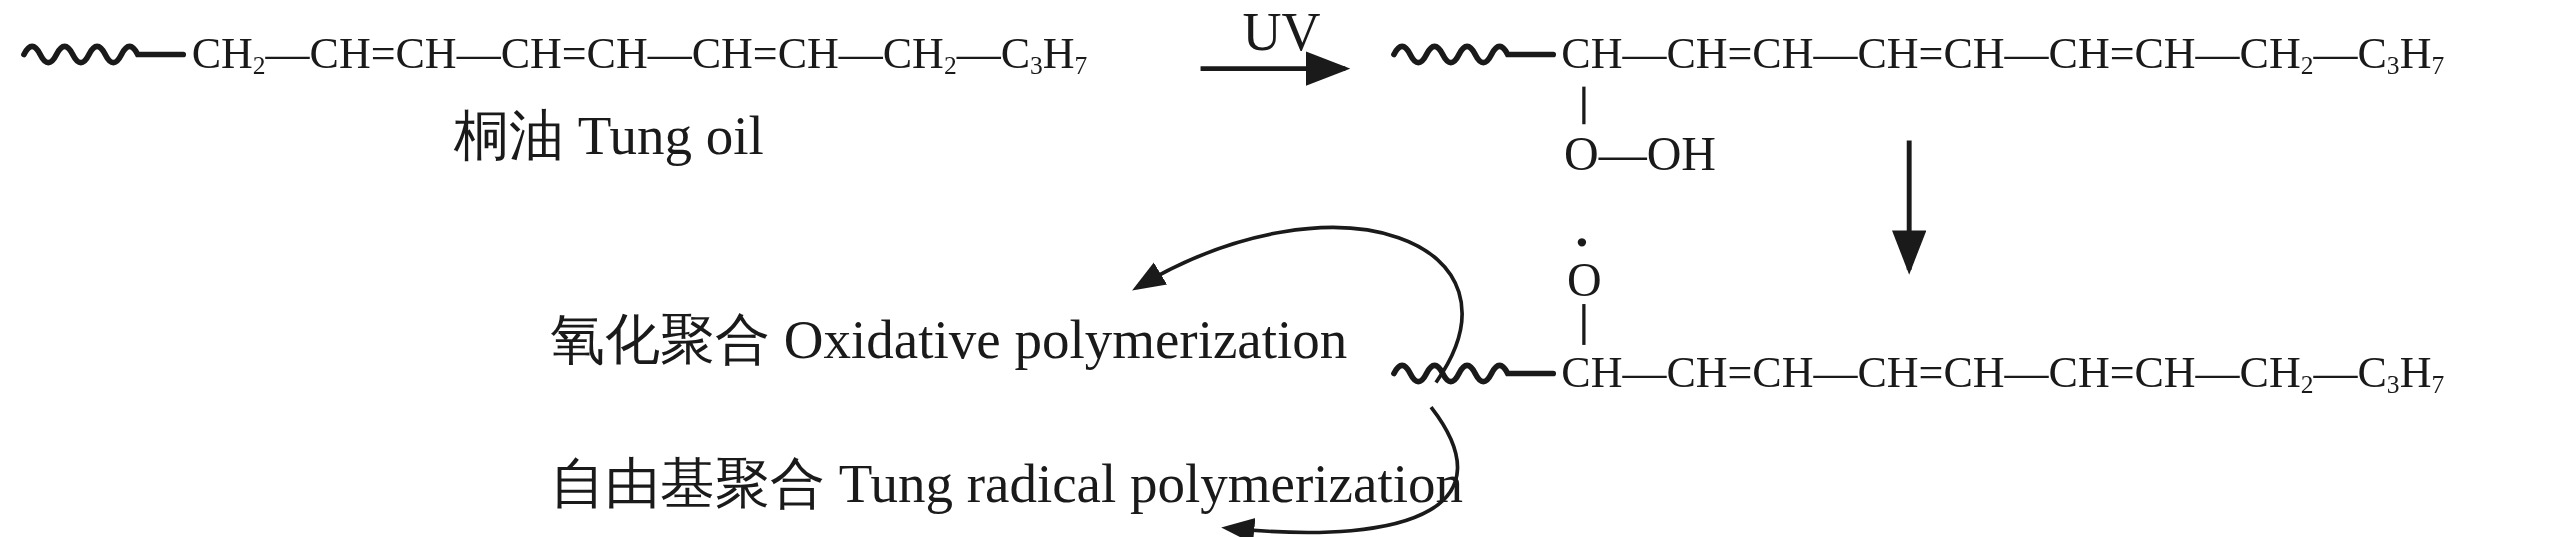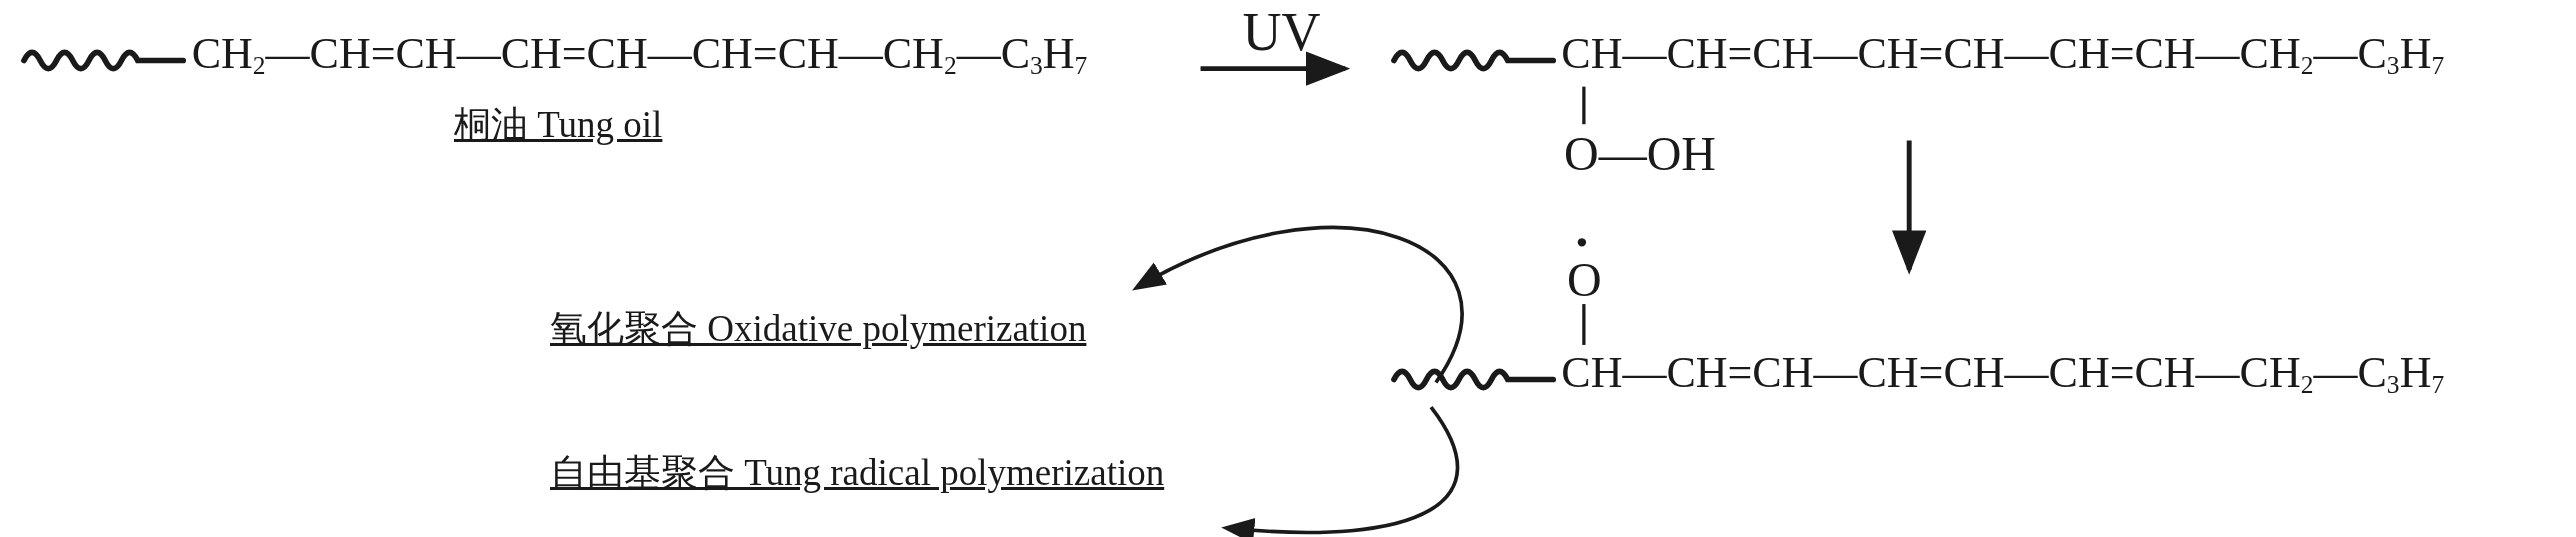--- a/index.html
+++ b/index.html
@@ -19,43 +19,42 @@
     position: absolute;
     inset: 0;
     width: 2576px;
     height: 537px;
     pointer-events: none;
     z-index: 3;
   }
   .struct {
     position: absolute;
     display: flex;
-    align-items: flex-end;
+    align-items: center;
     z-index: 2;
   }
   .wavy { flex: 0 0 auto; display: block; margin-right: 3.3px; }
   .formula {
     font-size: 44px;
     line-height: 1.15;
     white-space: nowrap;
   }
   .formula sub, .cond sub {
     font-size: 58%;
     vertical-align: baseline;
     position: relative;
     top: 0.24em;
     line-height: 1;
   }
   .label {
     position: absolute;
-    font-size: 37px;
+    font-size: 55px;
     line-height: 1.2;
     white-space: nowrap;
     z-index: 2;
-    text-decoration: underline;
   }
   .cond {
     position: absolute;
     width: 139px;
     text-align: center;
     font-size: 54px;
     line-height: 1.1;
     z-index: 2;
   }
   .sub-text {

